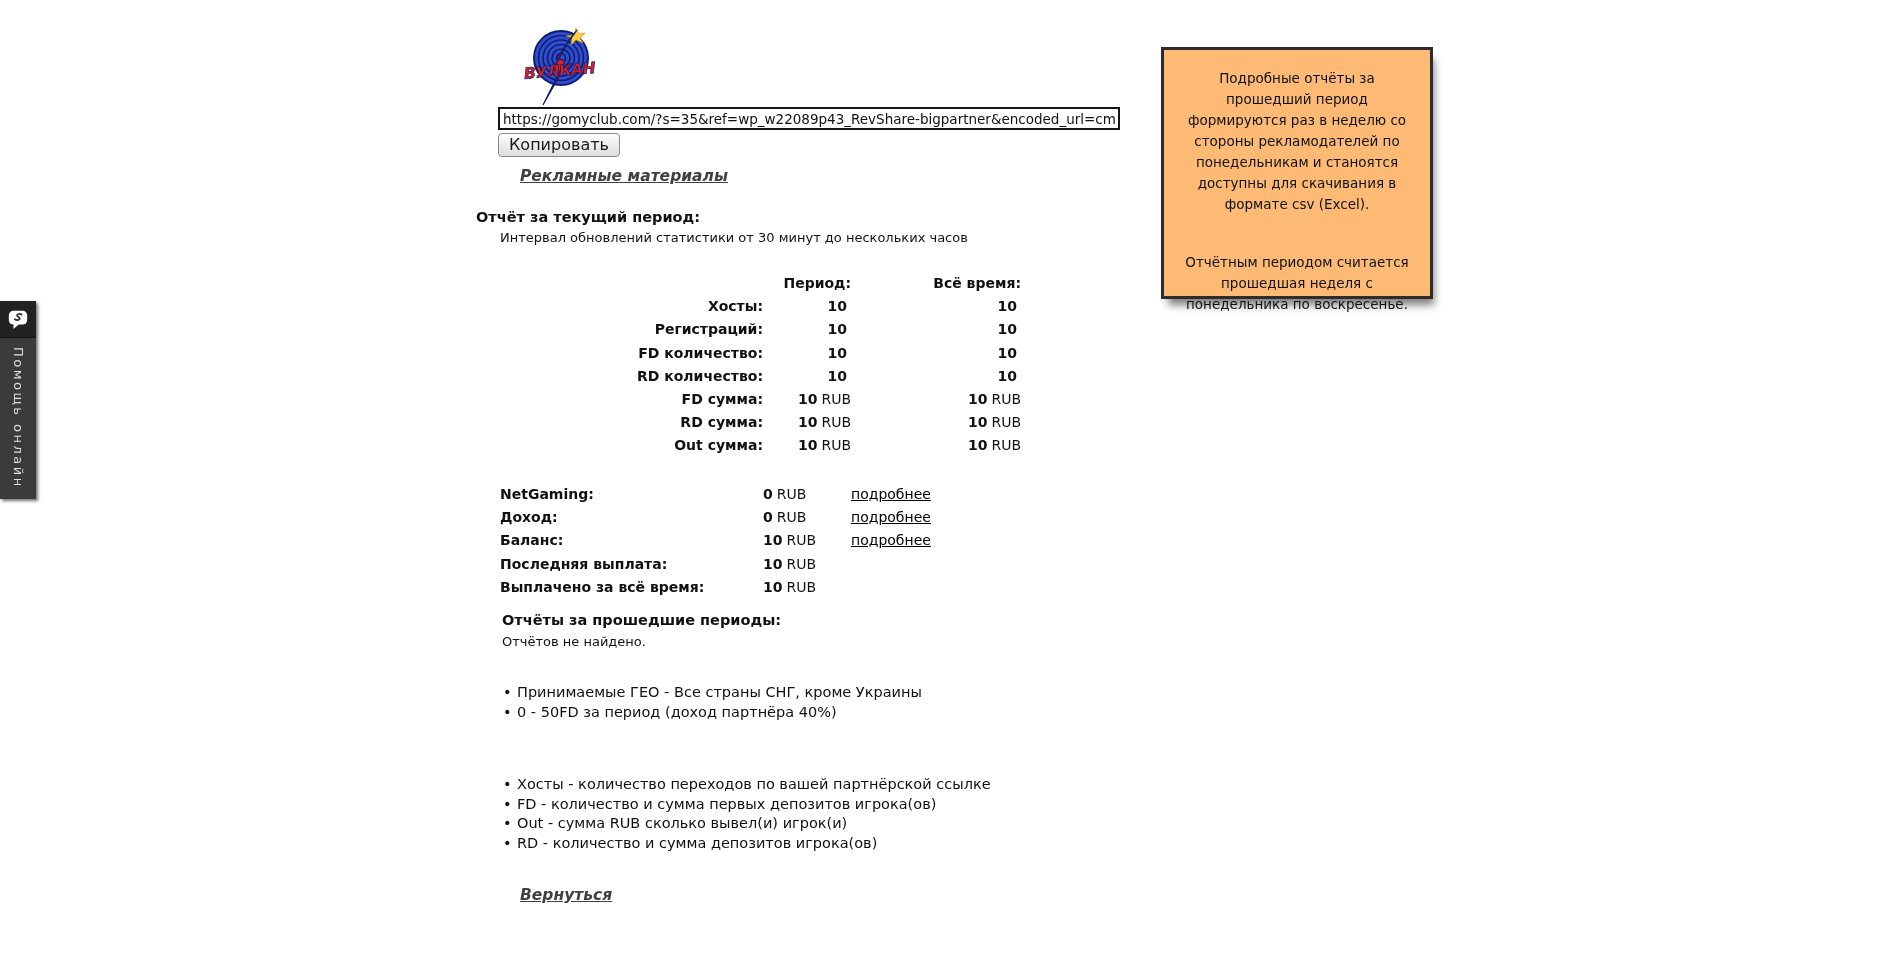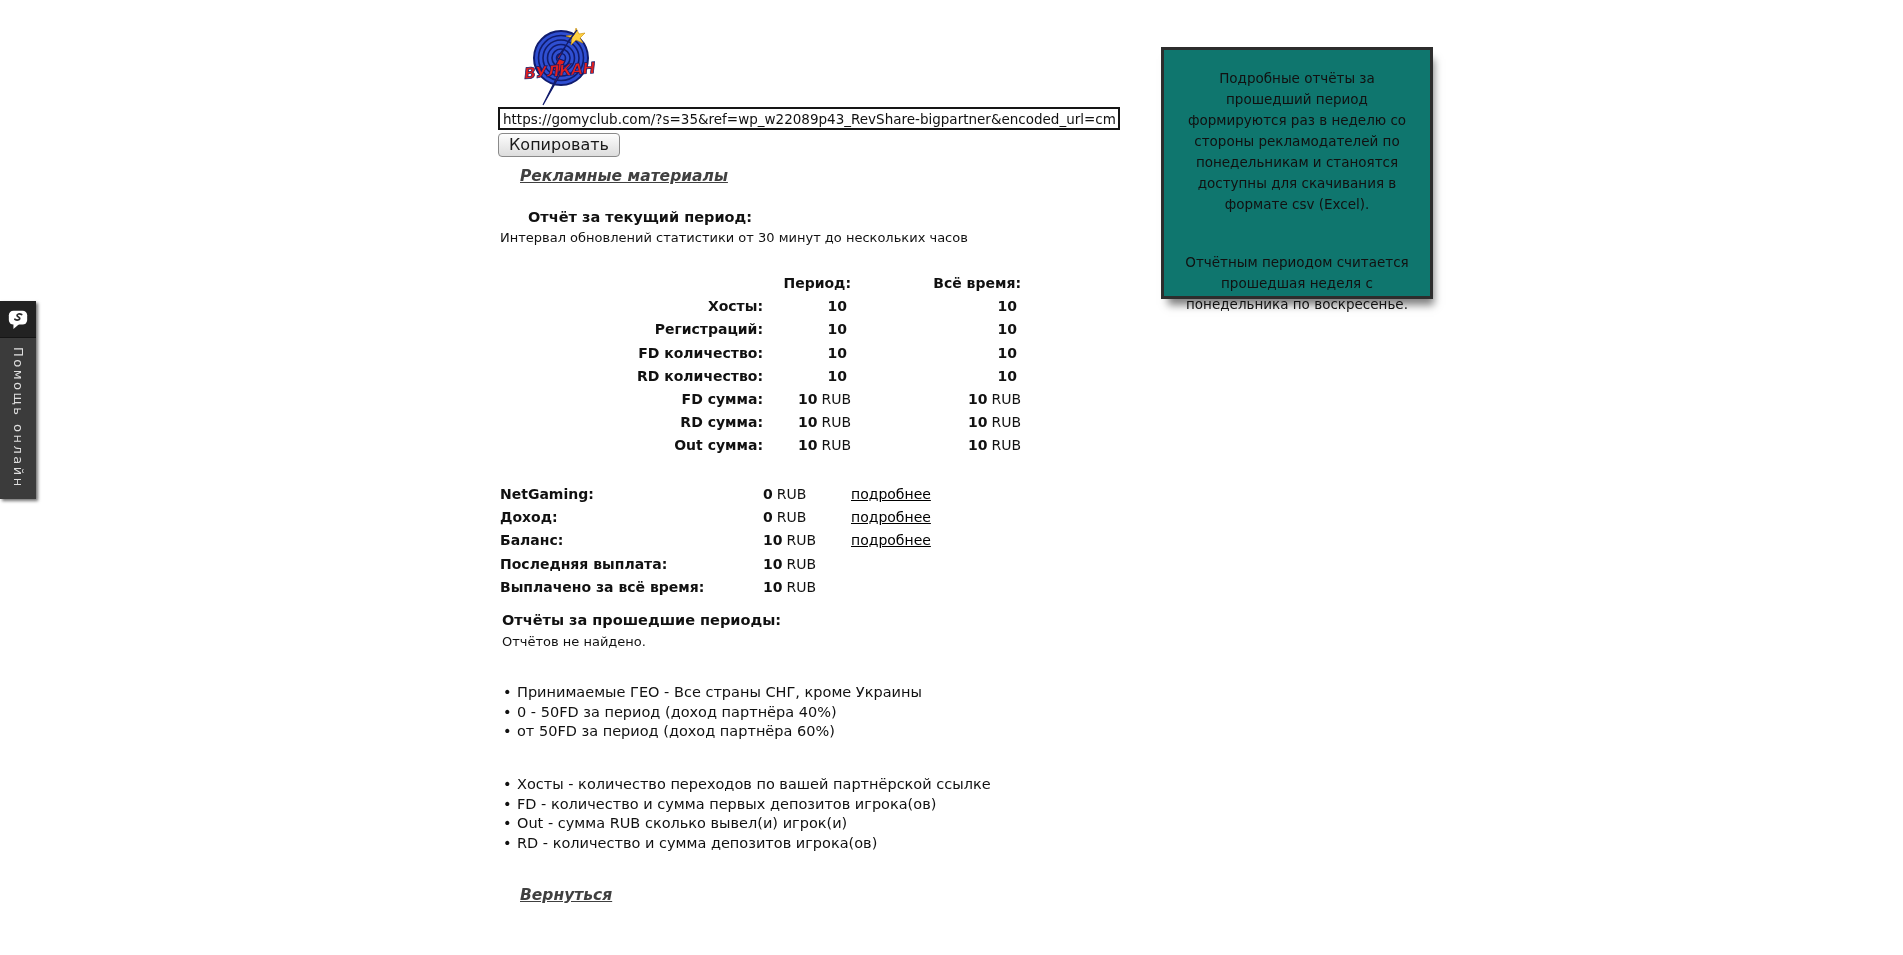--- a/index.html
+++ b/index.html
@@ -40,21 +40,21 @@
     position: absolute;
     color: #404040; font-weight: bold; font-style: italic;
     font-size: 15.5px; text-decoration: underline; cursor: pointer; margin-left: 20px;
   }
   #promo-link { left: 500px; top: 167px; }
   #back-link  { left: 500px; top: 886px; }
 
   
   .bold-head { position: absolute; font-weight: bold; font-size: 14.5px; }
   .plain-txt { position: absolute; font-size: 13px; }
-  #current-heading { left: 528px; top: 209px; }
+  #current-heading { left: 476px; top: 209px; }
   #current-note    { left: 500px; top: 230px; }
   #past-heading    { left: 502px; top: 612px; }
   #past-empty      { left: 502px; top: 634px; }
 
   
   .grid {
     position: absolute;
     display: grid;
     font-size: 14px;
     grid-auto-rows: 23.2px;
@@ -75,21 +75,21 @@
   }
   .bullets li { position: relative; padding-left: 17px; line-height: 19.6px; }
   .bullets li::before { content: "\2022"; position: absolute; left: 3px; }
   #terms-list    { left: 500px; top: 683px; }
   #glossary-list { left: 500px; top: 775px; }
 
   
   #info-box {
     position: absolute; left: 1161px; top: 47px;
     width: 272px; height: 252px;
-    background: #0f766e; border: 3px solid #2d2d2d;
+    background: #fdba74; border: 3px solid #2d2d2d;
     box-shadow: 4px 9px 8px -3px rgba(0,0,0,0.5);
     text-align: center; font-size: 13.5px; line-height: 21px;
     padding: 18px 15px 0;
   }
   #info-box p { margin: 0; }
   #info-box p + p { margin-top: 37px; }
 
   
   #help-tab {
     position: absolute; left: 0; top: 301px; width: 36px;
@@ -192,21 +192,20 @@
   <div class="cell"><span class="v">10</span><span class="u">RUB</span></div>
   <div class="cell"></div>
 </div>
 
 <div id="past-heading" class="bold-head">Отчёты за прошедшие периоды:</div>
 <div id="past-empty" class="plain-txt">Отчётов не найдено.</div>
 
 <ul id="terms-list" class="bullets">
   <li>Принимаемые ГЕО - Все страны СНГ, кроме Украины</li>
   <li>0 - 50FD за период (доход партнёра 40%)</li>
-  <li>от 50FD за период (доход партнёра 60%)</li>
 </ul>
 
 <ul id="glossary-list" class="bullets">
   <li>Хосты - количество переходов по вашей партнёрской ссылке</li>
   <li>FD - количество и сумма первых депозитов игрока(ов)</li>
   <li>Out - сумма RUB сколько вывел(и) игрок(и)</li>
   <li>RD - количество и сумма депозитов игрока(ов)</li>
 </ul>
 
 <a id="back-link" class="red-link">Вернуться</a>

